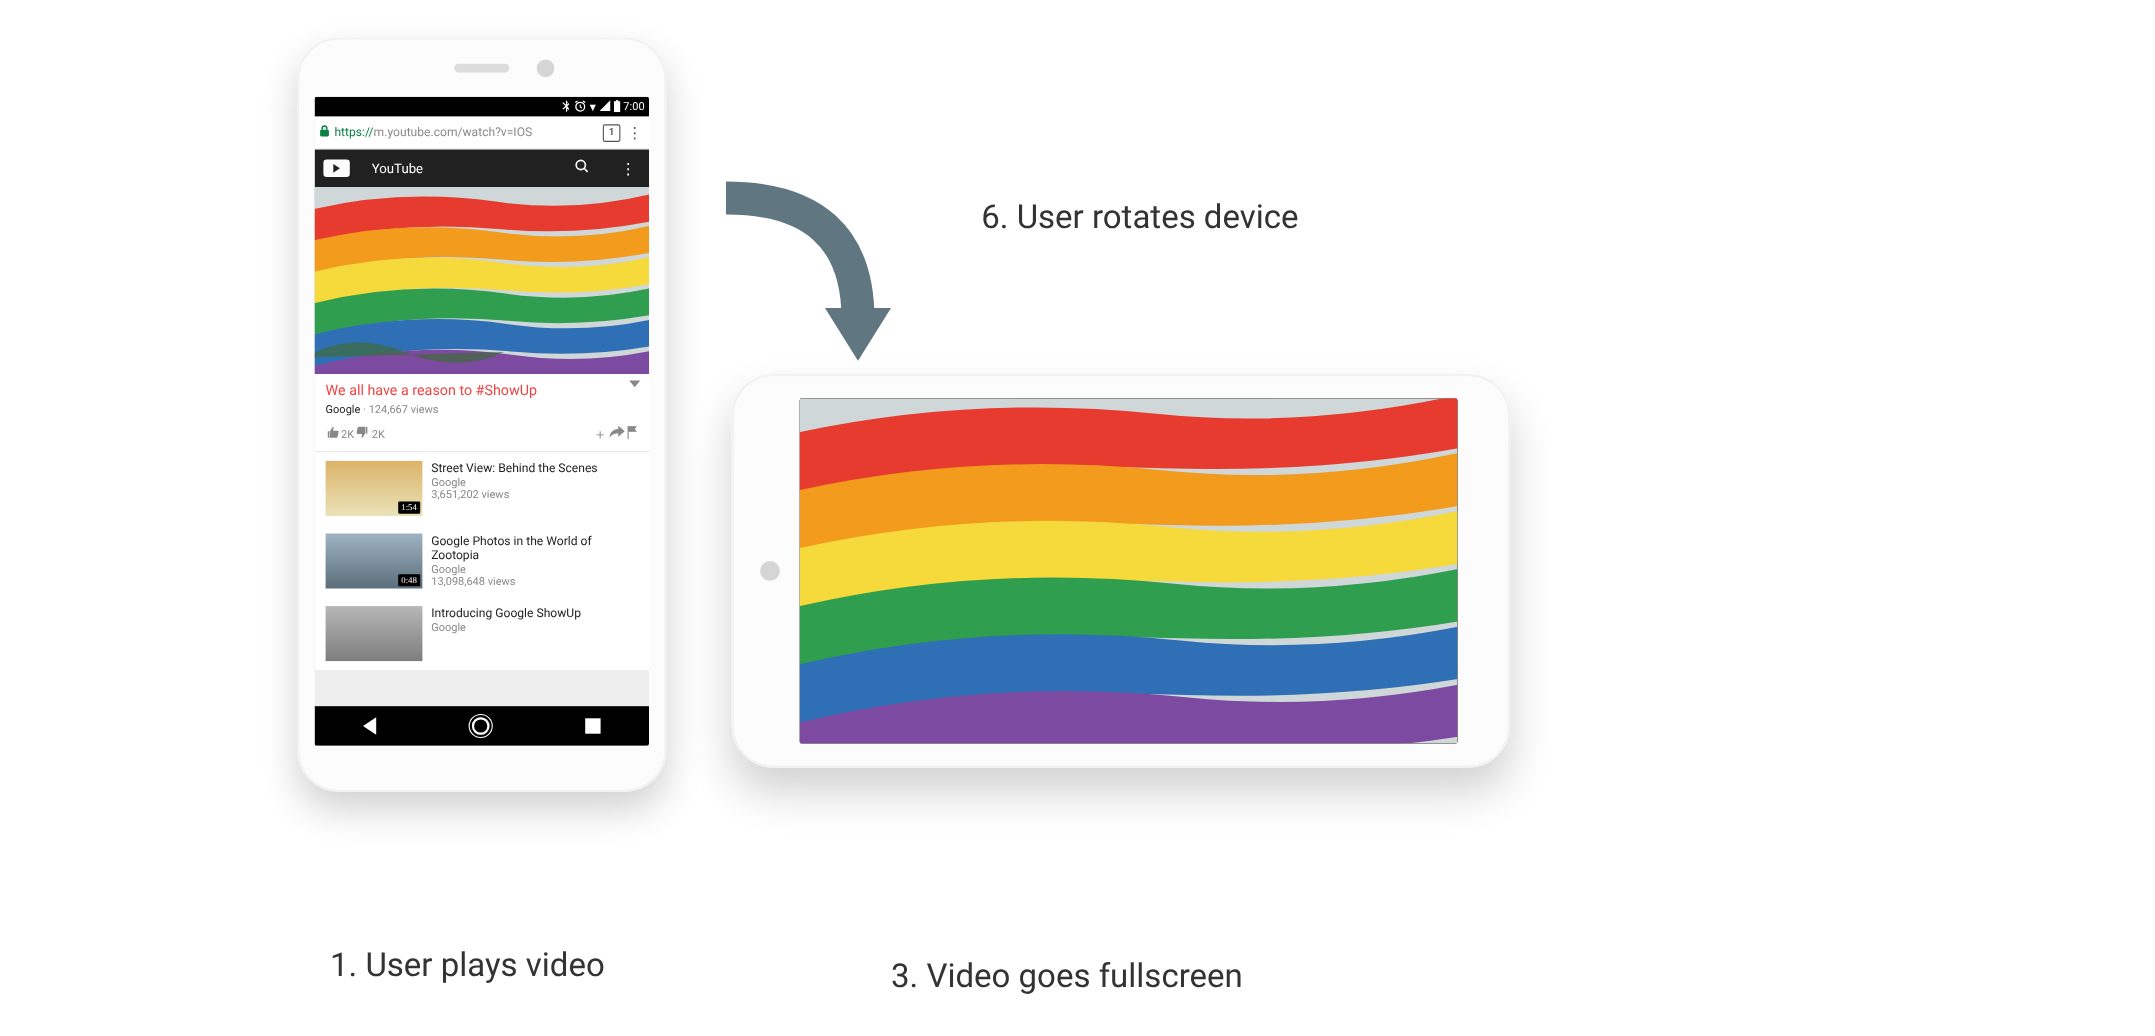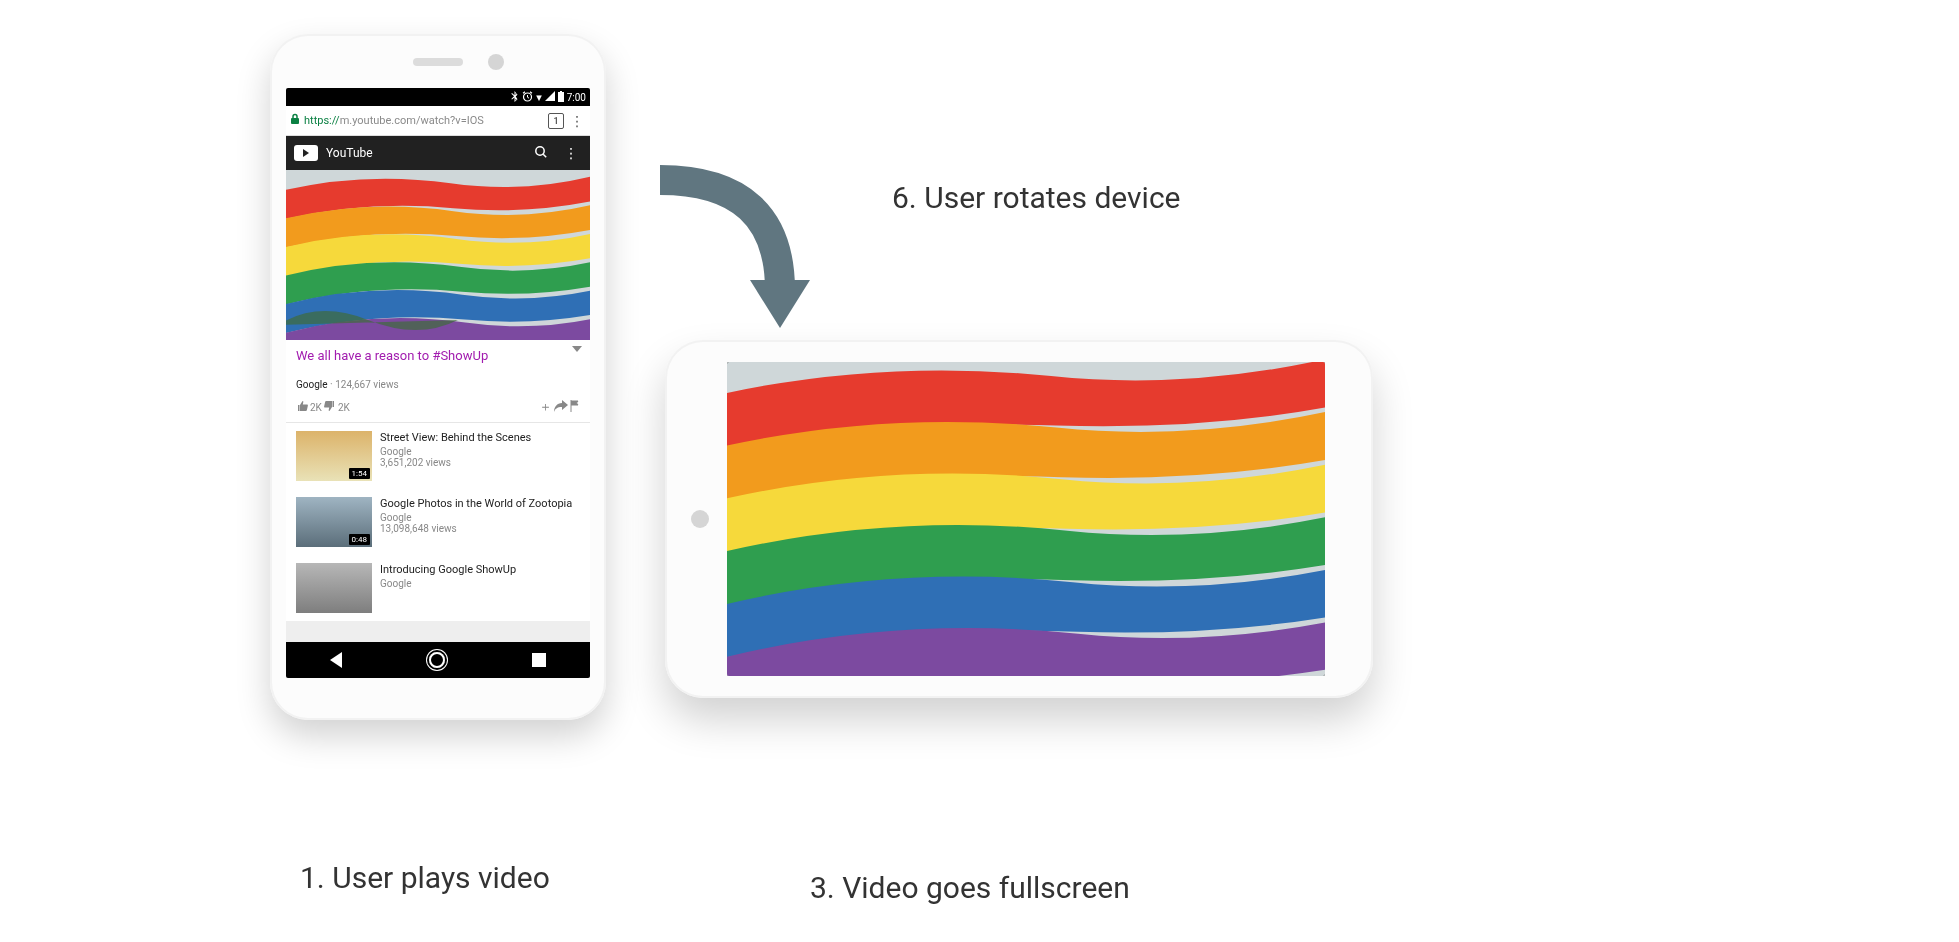--- a/index.html
+++ b/index.html
@@ -66,62 +66,63 @@
   .lock { color:#0b8043; font-size: 11px; }
   .tabcount {
     width:16px;height:16px;border:1.5px solid #555;border-radius:2px;
     display:flex;align-items:center;justify-content:center;
     font-size:9px;color:#555;font-weight:600;
   }
   .kebab { color:#555; font-size:14px; padding:0 2px; }
 
   .yt-bar {
     height: 34px; background: #212121; color: #fff;
-    display:flex; align-items:center; padding: 0 8px; gap:8px;
+    display:flex; align-items:center; padding: 0 8px; gap:20px;
   }
   .yt-logo {
     width: 24px; height: 16px; background:#fff; border-radius:3px;
     display:flex;align-items:center;justify-content:center;
   }
   .yt-tri {
     width:0;height:0;border-left:6px solid #212121;
     border-top:4px solid transparent;border-bottom:4px solid transparent;
   }
   .yt-name { font-size: 12px; flex:1; }
   .yt-bar .icon { font-size: 14px; color:#fff; padding:0 4px; }
 
   .video-area { height: 170px; position: relative; background:#888; }
   .flag { width:100%; height:100%; }
 
   .meta {
     background:#fff; padding: 8px 10px 6px 10px; position:relative;
     border-bottom:1px solid #e6e6e6;
   }
-  .vtitle { font-size: 13px; color:#a21caf; }
-  .vchan { font-size: 10px; color:#222; margin-top:16px; }
+  .vtitle { font-size: 13px; color:#ef4444; }
+  .vchan { font-size: 10px; color:#222; margin-top:4px; }
   .vviews { color:#888; }
   .expand {
     position:absolute; top:6px; right:8px;
     width:0;height:0;border-left:5px solid transparent;border-right:5px solid transparent;
     border-top:6px solid #888;
   }
   .actions {
     display:flex; align-items:center; gap:2px; margin-top:8px;
     color:#888; font-size: 10px;
   }
   .actions .spacer { flex:1; }
   .actions .aicon { font-size:13px; }
 
   .reclist { background:#fff; }
   .rec {
     display:flex; gap:8px; padding:8px 10px; align-items:flex-start;
   }
   .thumb {
-    width: 76px; height:50px; position:relative; flex:none;
+    width: 88px; height:50px; position:relative; flex:none;
     background:#ccc;
+    font-family:Liberation Serif, serif;
   }
   .thumb .dur {
     position:absolute; bottom:2px; right:2px; background:#000; color:#fff;
     font-size:8px; padding:1px 3px; border-radius:1px;
   }
   .recmeta { font-size:10px; color:#888; }
   .rectitle { font-size: 11px; color:#222; margin-bottom:2px; }
 
   .navbar {
     position:absolute; bottom:0; left:0; right:0; height:36px;

